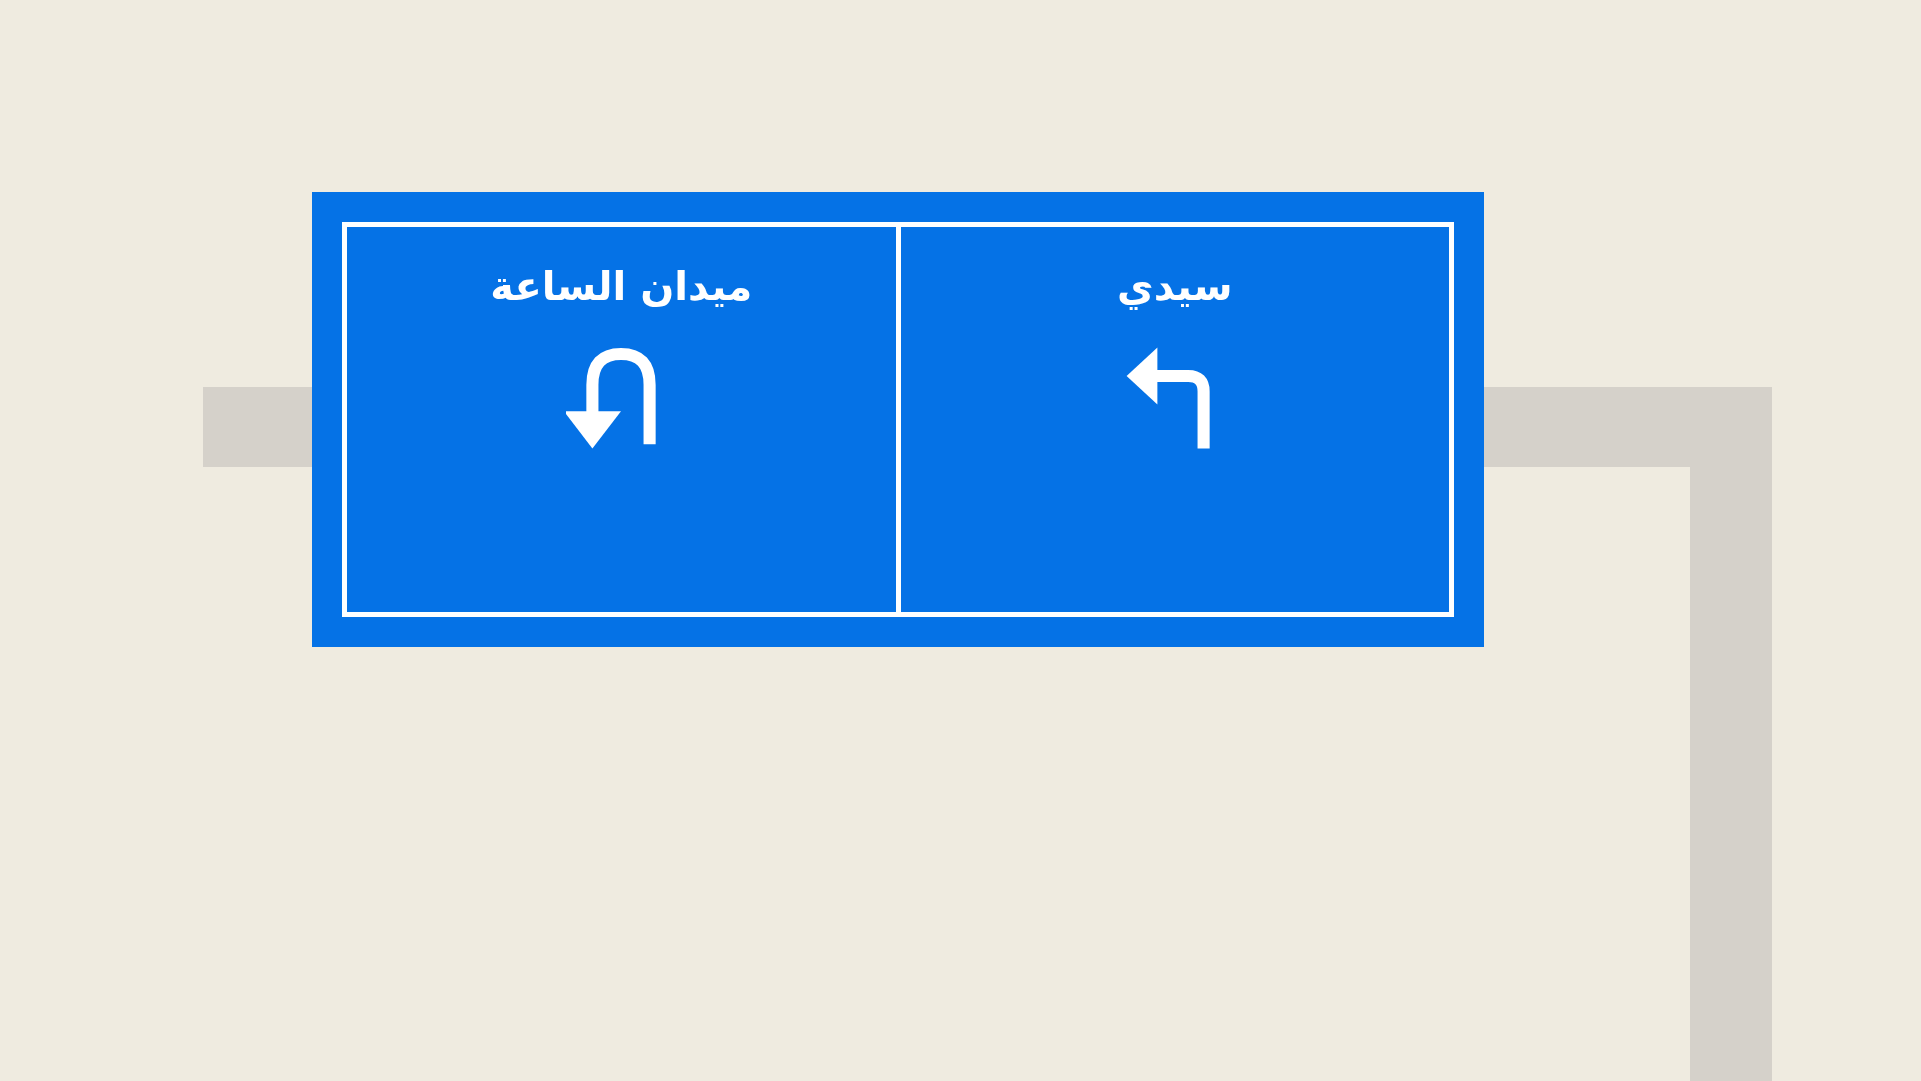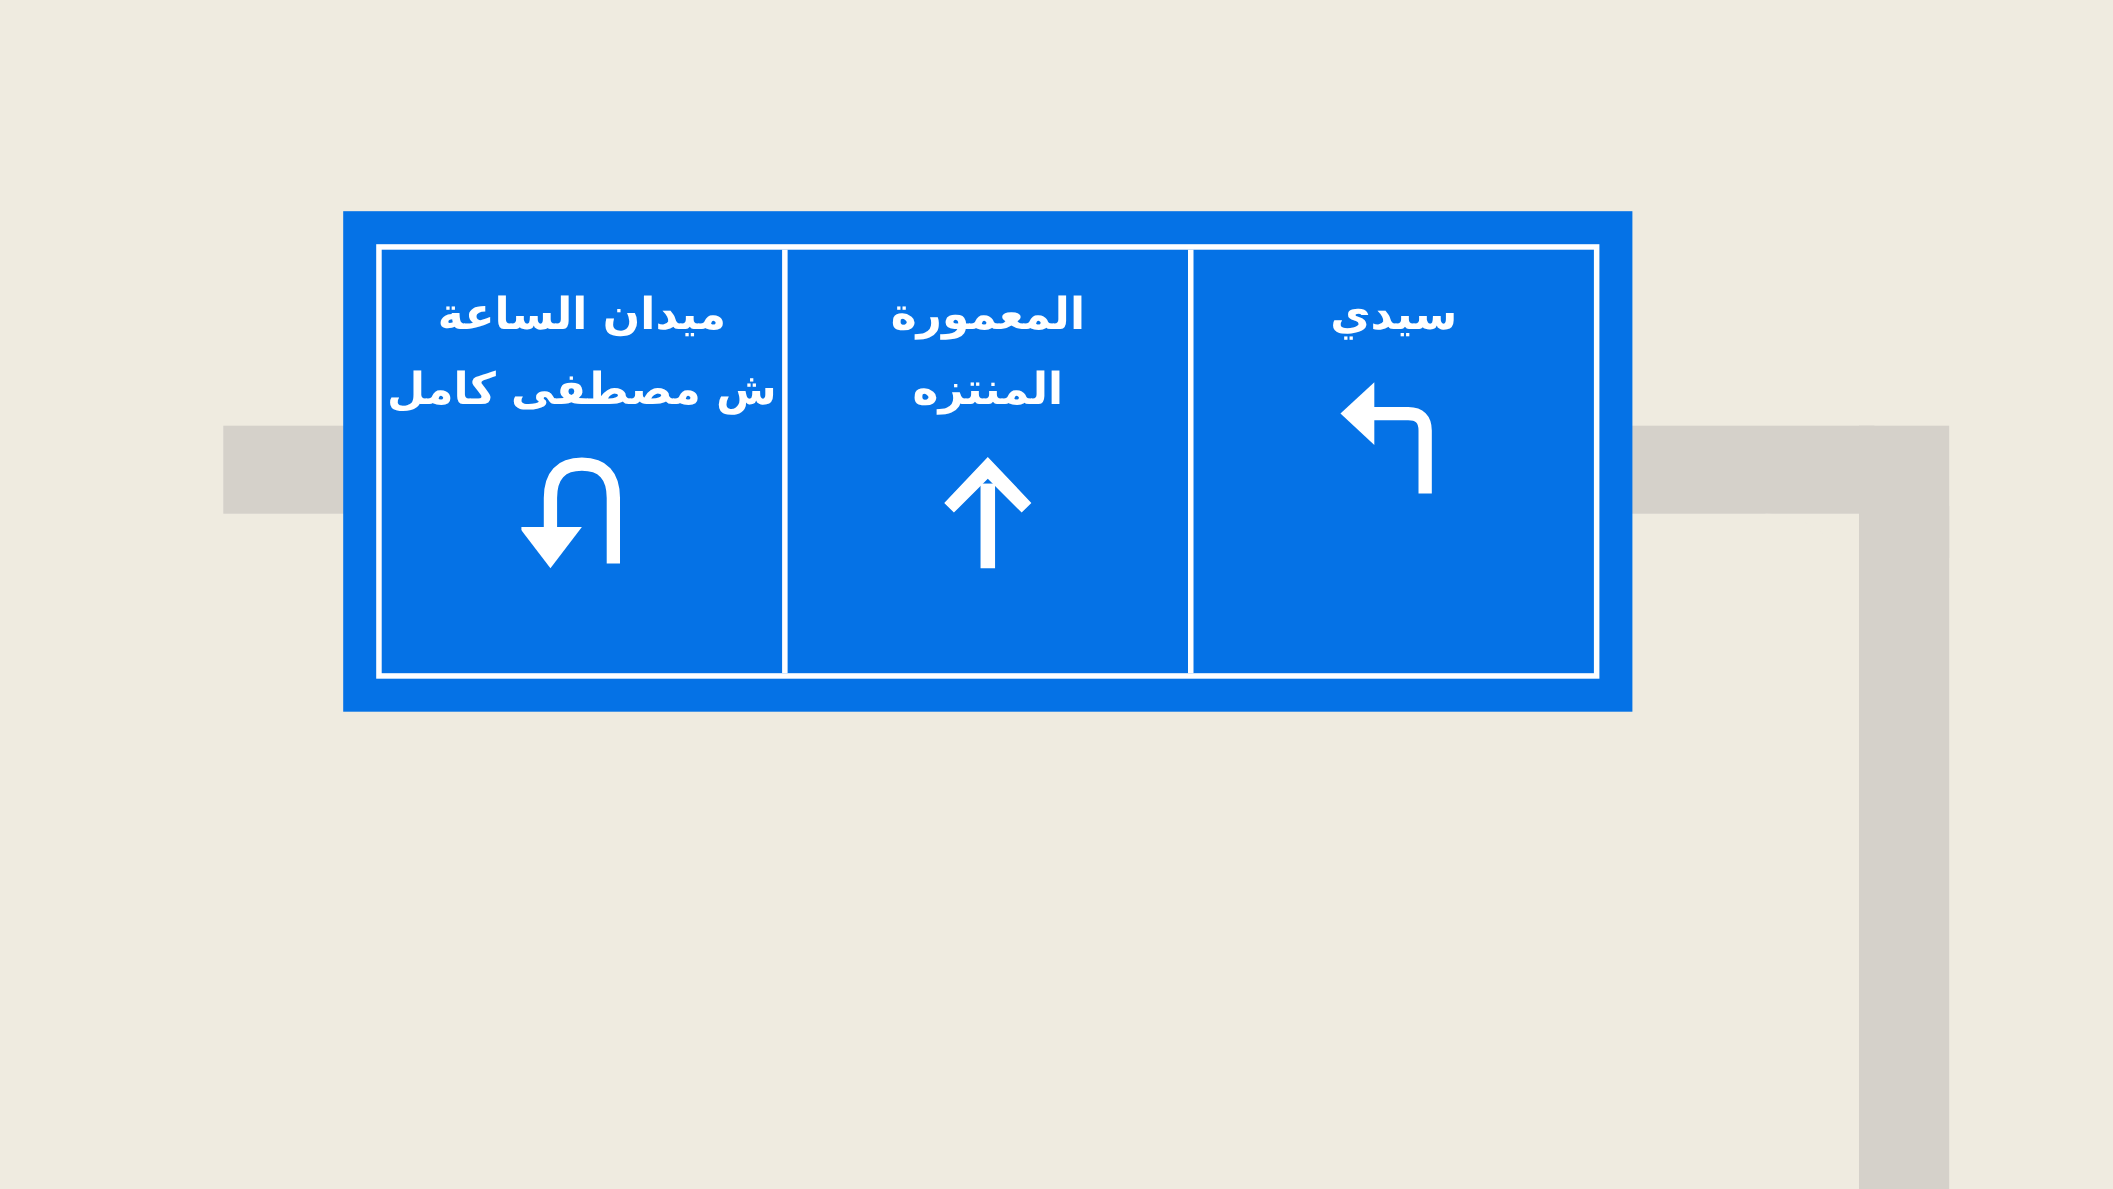--- a/index.html
+++ b/index.html
@@ -103,21 +103,21 @@
     padding-top: 32px;
   }
   .sign-panel + .sign-panel {
     border-right: 5px solid #FFFFFF;
   }
 
   .panel-lines {
     display: flex;
     flex-direction: column;
     align-items: center;
-    gap: 14px;
+    gap: 26px;
     width: 100%;
   }
 
   .panel-line {
     color: #FFFFFF;
     font-size: 40px;
     font-weight: 700;
     line-height: 1.35;
     text-align: center;
     direction: rtl;
@@ -157,37 +157,24 @@
           <div class="panel-line">سيدي</div>
         </div>
         <div class="panel-arrow">
           <svg viewBox="0 0 100 100" xmlns="http://www.w3.org/2000/svg" aria-hidden="true">
             <path d="M76 96 L76 44 Q76 30 62 30 L26 30" fill="none" stroke="#FFFFFF" stroke-width="11" stroke-linecap="butt" stroke-linejoin="miter"></path>
             <path d="M6 30 L34 4 L34 56 Z" fill="#FFFFFF"></path>
           </svg>
         </div>
       </div>
 
-      <div class="sign-panel">
-        <div class="panel-lines">
-          <div class="panel-line">المعمورة</div>
-          <div class="panel-line">المنتزه</div>
-        </div>
-        <div class="panel-arrow">
-          <svg viewBox="0 0 100 100" xmlns="http://www.w3.org/2000/svg" aria-hidden="true">
-            <rect x="44" y="26" width="12" height="70" fill="#FFFFFF"></rect>
-            <path d="M50 4 L86 42 L78 50 L50 22 L22 50 L14 42 Z" fill="#FFFFFF"></path>
-          </svg>
-        </div>
-      </div>
 
       <div class="sign-panel">
         <div class="panel-lines">
           <div class="panel-line">ميدان الساعة</div>
-          <div class="panel-line">ش مصطفى كامل</div>
         </div>
         <div class="panel-arrow">
           <svg viewBox="0 0 100 100" xmlns="http://www.w3.org/2000/svg" aria-hidden="true">
             <path d="M76 92 L76 38 Q76 10 50 10 Q24 10 24 38 L24 72" fill="none" stroke="#FFFFFF" stroke-width="11" stroke-linecap="butt" stroke-linejoin="miter"></path>
             <path d="M24 96 L-2 62 L50 62 Z" fill="#FFFFFF"></path>
           </svg>
         </div>
       </div>
 
     </div>

